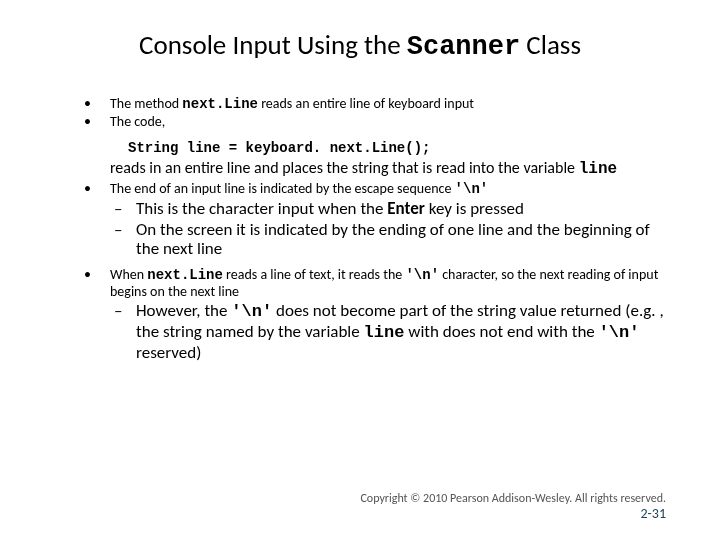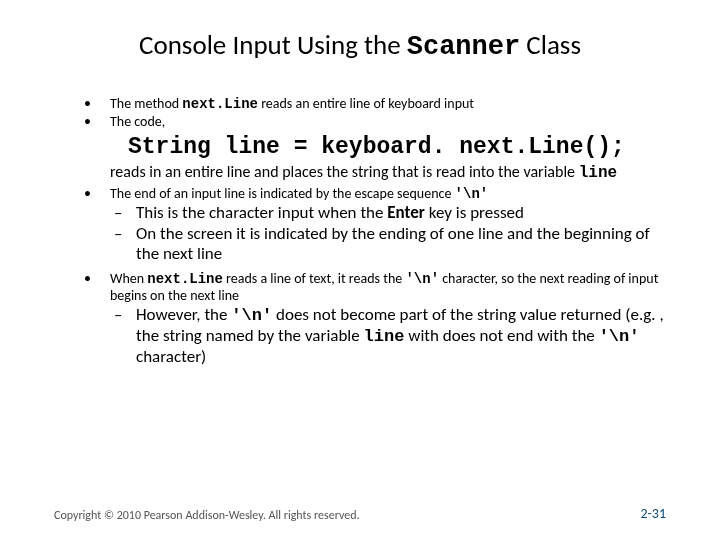--- a/index.html
+++ b/index.html
@@ -44,24 +44,24 @@
   }
   ul.bullets > li::before {
     content: "•";
     position: absolute;
     left: 0;
     top: 0;
   }
   .code-line {
     font-family: "Courier New", Courier, monospace;
     font-weight: bold;
-    font-size: 23px;
+    font-size: 14px;
     padding-left: 74px;
     line-height: 1.25;
-    margin: 3px 0 1px 0;
+    margin: 10px 0 1px 0;
   }
   .cont {
     padding-left: 56px;
     font-size: 16px;
     line-height: 1.18;
     margin-bottom: 3px;
   }
   ul.sub {
     list-style: none;
     margin: 0 0 4px 0;
@@ -76,28 +76,29 @@
   }
   ul.sub > li::before {
     content: "–";
     position: absolute;
     left: 0;
     top: 0;
   }
   .spacer { height: 4px; }
   .footer {
     position: absolute;
-    left: 54px;
+    left: 67px;
     right: 54px;
     bottom: 18px;
     display: flex;
     justify-content: space-between;
     align-items: flex-end;
     font-size: 12px;
     color: #555;
+    flex-direction: column;
   }
   .footer .page {
     font-size: 14px;
     color: #0c4a6e;
   }
 </style>
 </head>
 <body>
 
 <div class="slide">
@@ -139,21 +140,21 @@
   <div class="spacer"></div>
 
   <ul class="bullets">
     <li>
       <span>When </span><span class="mono">next.Line</span><span> reads a line of text, it reads the </span><span class="mono">'\n'</span><span> character, so the next reading of input begins on the next line</span>
     </li>
   </ul>
 
   <ul class="sub">
     <li>
-      <span>However, the </span><span class="mono">'\n'</span><span> does not become part of the string value returned (e.g. , the string named by the variable </span><span class="mono">line</span><span> with does not end with the </span><span class="mono">'\n'</span><span> character)</span>
+      <span>However, the </span><span class="mono">'\n'</span><span> does not become part of the string value returned (e.g. , the string named by the variable </span><span class="mono">line</span><span> with does not end with the </span><span class="mono">'\n'</span><span> reserved)</span>
     </li>
   </ul>
 
   <div class="footer">
     <span>Copyright © 2010 Pearson Addison-Wesley. All rights reserved.</span>
     <span class="page">2-31</span>
   </div>
 
 </div>
 

